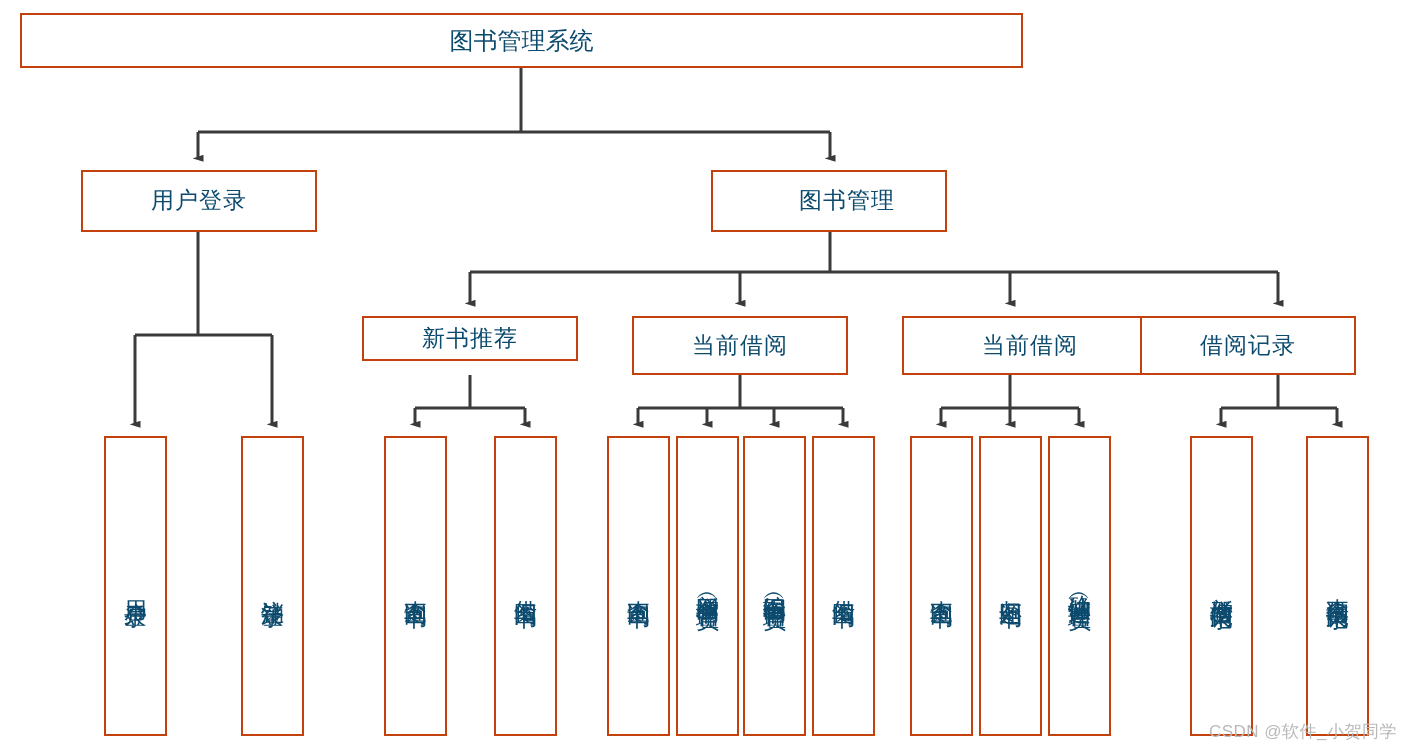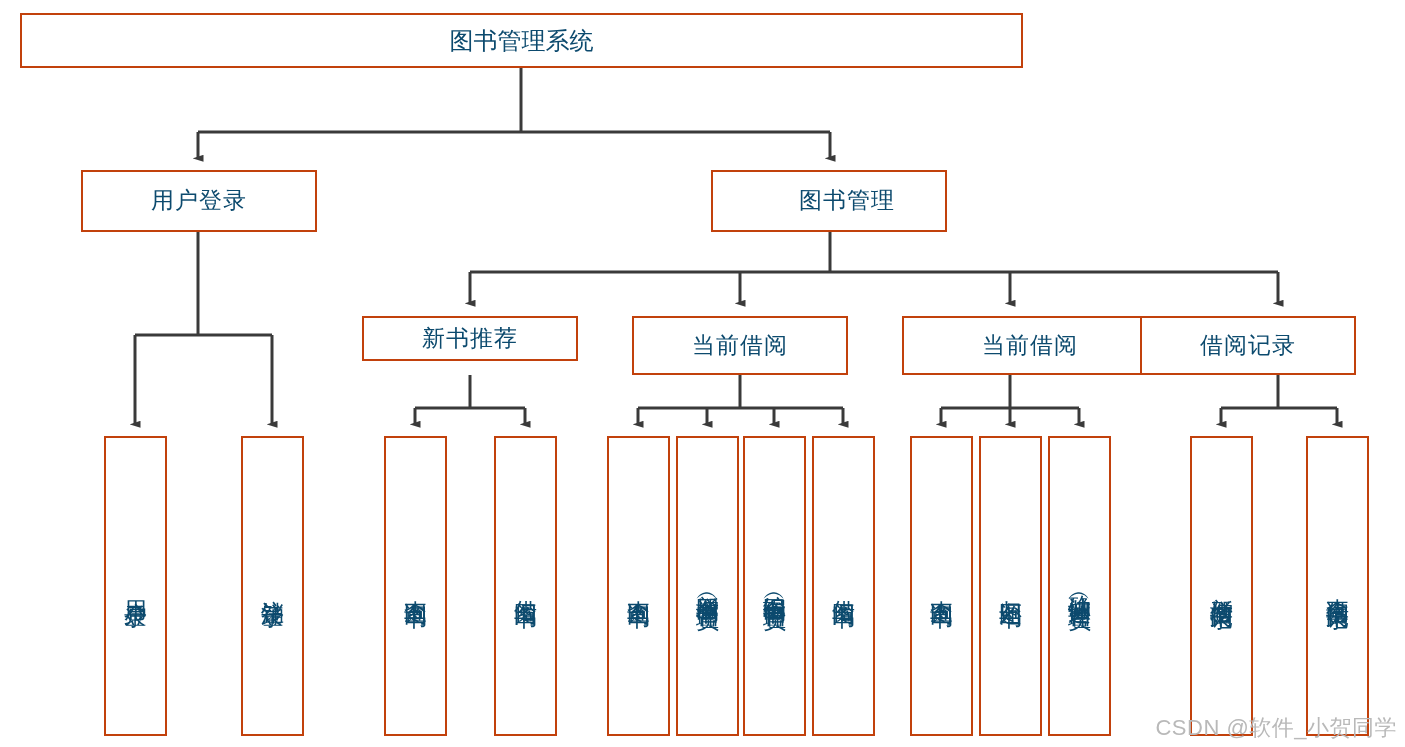--- a/index.html
+++ b/index.html
@@ -50,21 +50,21 @@
     writing-mode:vertical-rl;
     text-orientation:upright;
     white-space:nowrap;
     display:block;
     max-height:100%;
   }
   .watermark{
     position:absolute;
     right:8px;
     bottom:4px;
-    font-size:22px;
+    font-size:17px;
     color:#b9b9b9;
     letter-spacing:0.5px;
     z-index:3;
     white-space:nowrap;
     user-select:none;
   }
 </style>
 </head>
 <body>
 

